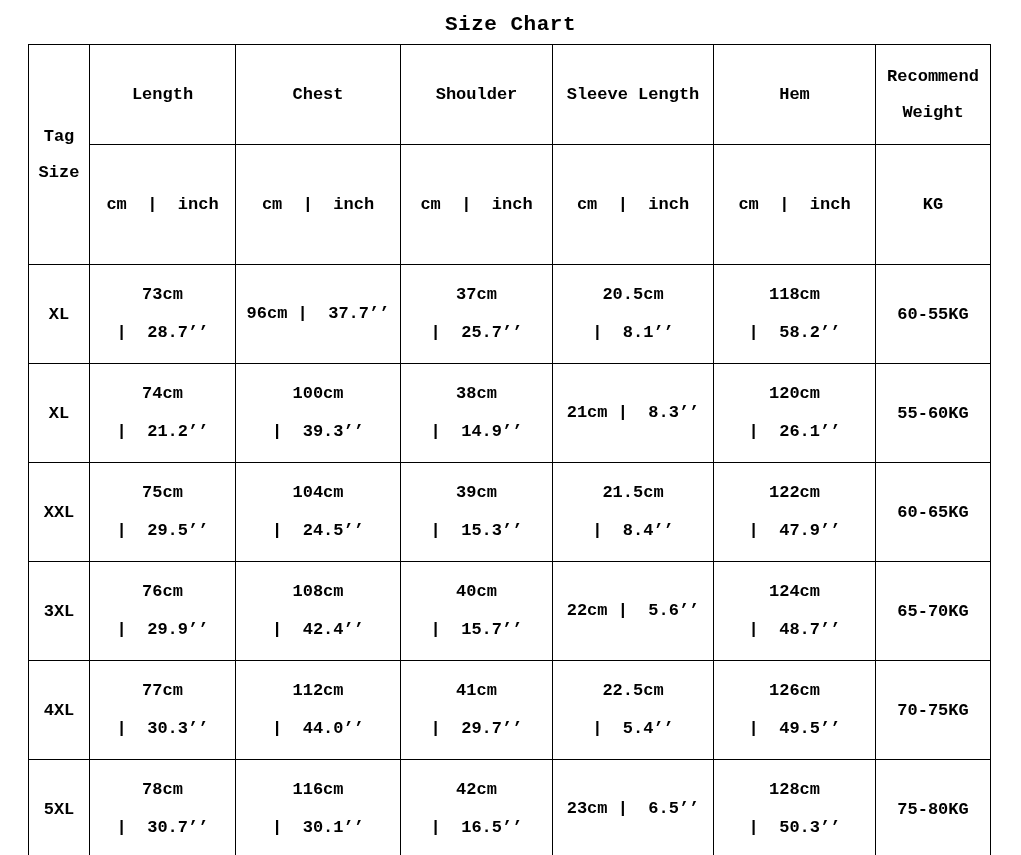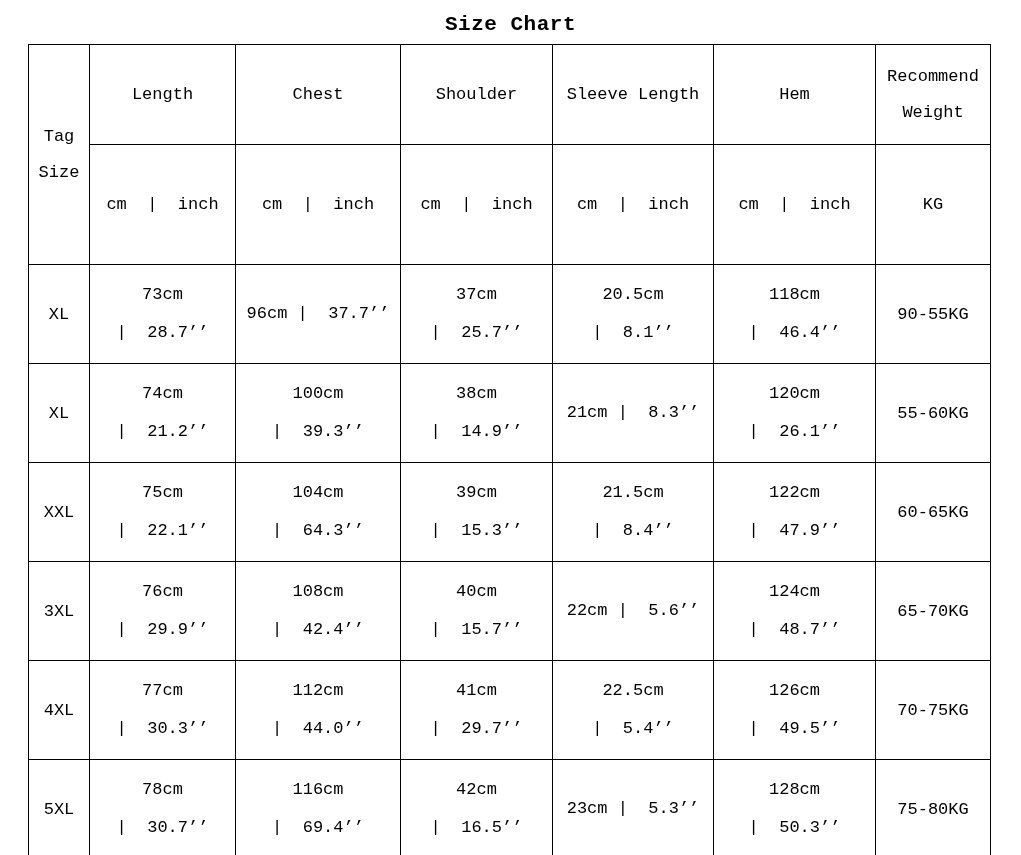--- a/index.html
+++ b/index.html
@@ -34,21 +34,21 @@
     border-collapse: collapse;
     table-layout: fixed;
   }
   .size-chart th, .size-chart td {
     border: 1.5px solid #000000;
     padding: 0;
     margin: 0;
     text-align: center;
     vertical-align: middle;
     font-size: 17px;
-    font-weight: normal;
+    font-weight: bold;
     overflow: hidden;
   }
   .line {
     white-space: pre;
     line-height: 38px;
   }
   .hline {
     white-space: pre;
     line-height: 36px;
   }
@@ -120,23 +120,23 @@
           <td>
             <div class="line">37cm</div>
             <div class="line">|  25.7’’</div>
           </td>
           <td>
             <div class="line">20.5cm</div>
             <div class="line">|  8.1’’</div>
           </td>
           <td>
             <div class="line">118cm</div>
-            <div class="line">|  46.4’’</div>
-          </td>
-          <td>90-55KG</td>
+            <div class="line">|  58.2’’</div>
+          </td>
+          <td>60-55KG</td>
         </tr>
         <tr class="data-row">
           <td>XL</td>
           <td>
             <div class="line">74cm</div>
             <div class="line">|  21.2’’</div>
           </td>
           <td>
             <div class="line">100cm</div>
             <div class="line">|  39.3’’</div>
@@ -151,25 +151,25 @@
           <td>
             <div class="line">120cm</div>
             <div class="line">|  26.1’’</div>
           </td>
           <td>55-60KG</td>
         </tr>
         <tr class="data-row">
           <td>XXL</td>
           <td>
             <div class="line">75cm</div>
-            <div class="line">|  22.1’’</div>
+            <div class="line">|  29.5’’</div>
           </td>
           <td>
             <div class="line">104cm</div>
-            <div class="line">|  64.3’’</div>
+            <div class="line">|  24.5’’</div>
           </td>
           <td>
             <div class="line">39cm</div>
             <div class="line">|  15.3’’</div>
           </td>
           <td>
             <div class="line">21.5cm</div>
             <div class="line">|  8.4’’</div>
           </td>
           <td>
@@ -226,28 +226,28 @@
           <td>70-75KG</td>
         </tr>
         <tr class="data-row">
           <td>5XL</td>
           <td>
             <div class="line">78cm</div>
             <div class="line">|  30.7’’</div>
           </td>
           <td>
             <div class="line">116cm</div>
-            <div class="line">|  69.4’’</div>
+            <div class="line">|  30.1’’</div>
           </td>
           <td>
             <div class="line">42cm</div>
             <div class="line">|  16.5’’</div>
           </td>
           <td>
-            <div class="line">23cm |  5.3’’</div>
+            <div class="line">23cm |  6.5’’</div>
           </td>
           <td>
             <div class="line">128cm</div>
             <div class="line">|  50.3’’</div>
           </td>
           <td>75-80KG</td>
         </tr>
       </tbody>
   </table>
 </div>

